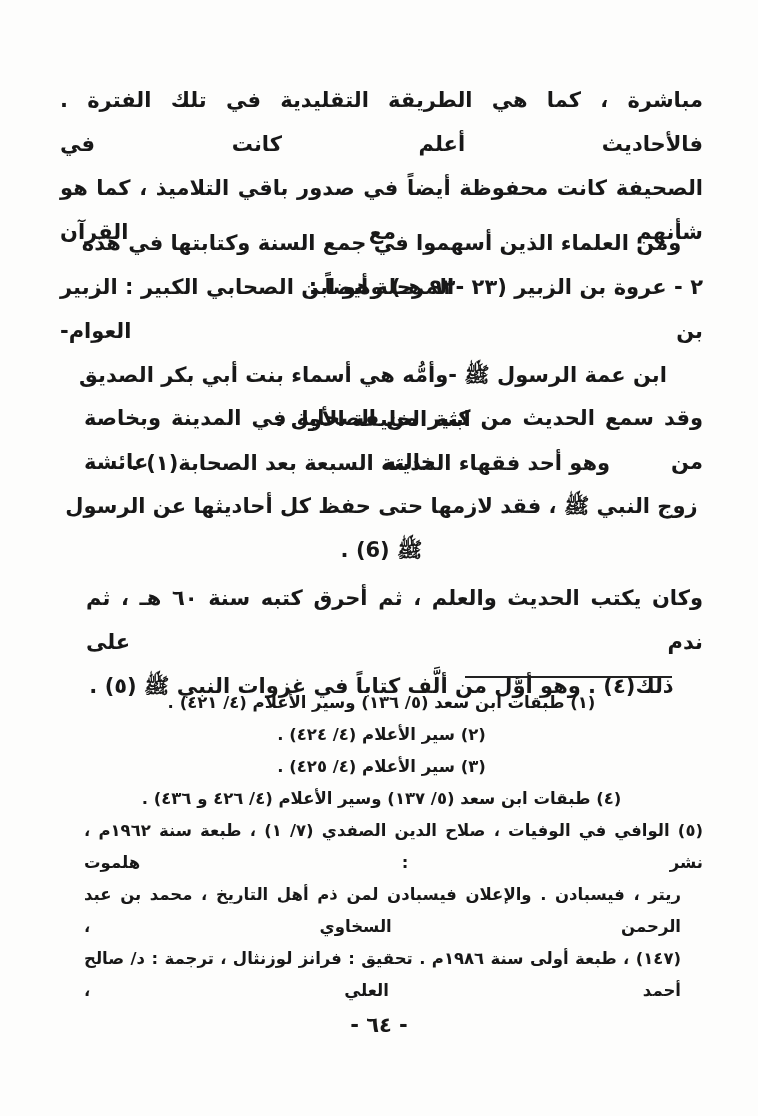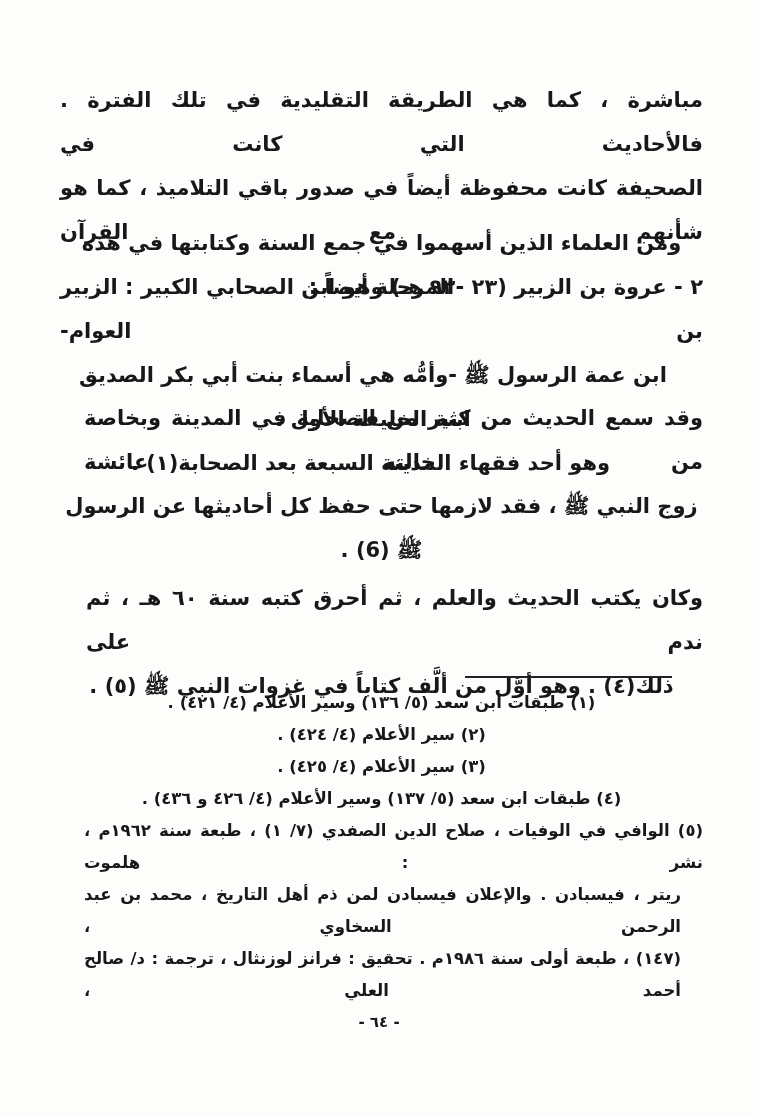--- a/index.html
+++ b/index.html
@@ -46,38 +46,38 @@
     width: 207px;
     height: 2px;
     background: #222222;
   }
   .pagenum {
     position: absolute;
     top: 1013px;
     left: 0;
     width: 100%;
     text-align: center;
-    font-size: 15px;
+    font-size: 21px;
     letter-spacing: 2px;
   }
   
   .pr17 { padding-right: 17px; }
   .pr22 { padding-right: 22px; }
   .pr42 { padding-right: 42px; }
   .pr72 { padding-right: 72px; }
   .pl24 { padding-left: 24px; }
   .pl26 { padding-left: 26px; }
 </style>
 </head>
 <body>
 
 <div class="page">
 
   <div class="block" style="top:78px">
-    <div class="bl just">مباشرة ، كما هي الطريقة التقليدية في تلك الفترة . فالأحاديث التي كانت في</div>
+    <div class="bl just">مباشرة ، كما هي الطريقة التقليدية في تلك الفترة . فالأحاديث أعلم كانت في</div>
     <div class="bl just">الصحيفة كانت محفوظة أيضاً في صدور باقي التلاميذ ، كما هو شأنهم مع القرآن</div>
   </div>
 
   <div class="block" style="top:221px">
     <div class="bl right">ومن العلماء الذين أسهموا في جمع السنة وكتابتها في هذه المرحلة أيضاً :</div>
   </div>
 
   <div class="block" style="top:265px">
     <div class="bl just">٢ - عروة بن الزبير ⁦(٢٣ -٩٣ هـ)⁩ وهو ابن الصحابي الكبير : الزبير بن العوام-</div>
     <div class="bl right pr17">ابن عمة الرسول ﷺ -وأمُّه هي أسماء بنت أبي بكر الصديق ابنة الخليفة الأول .</div>

